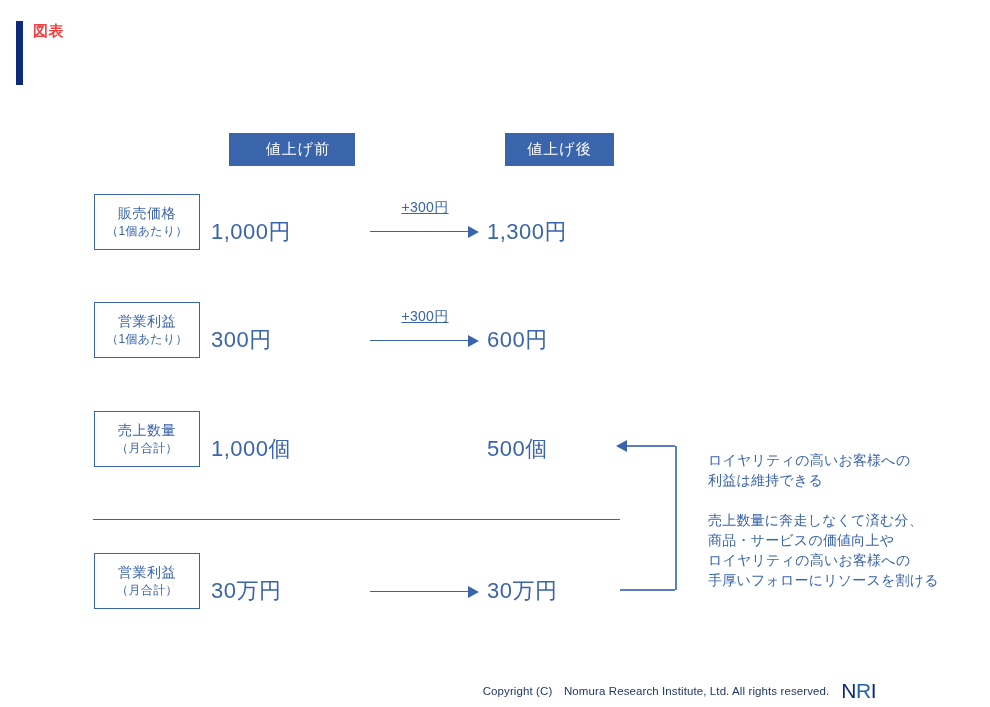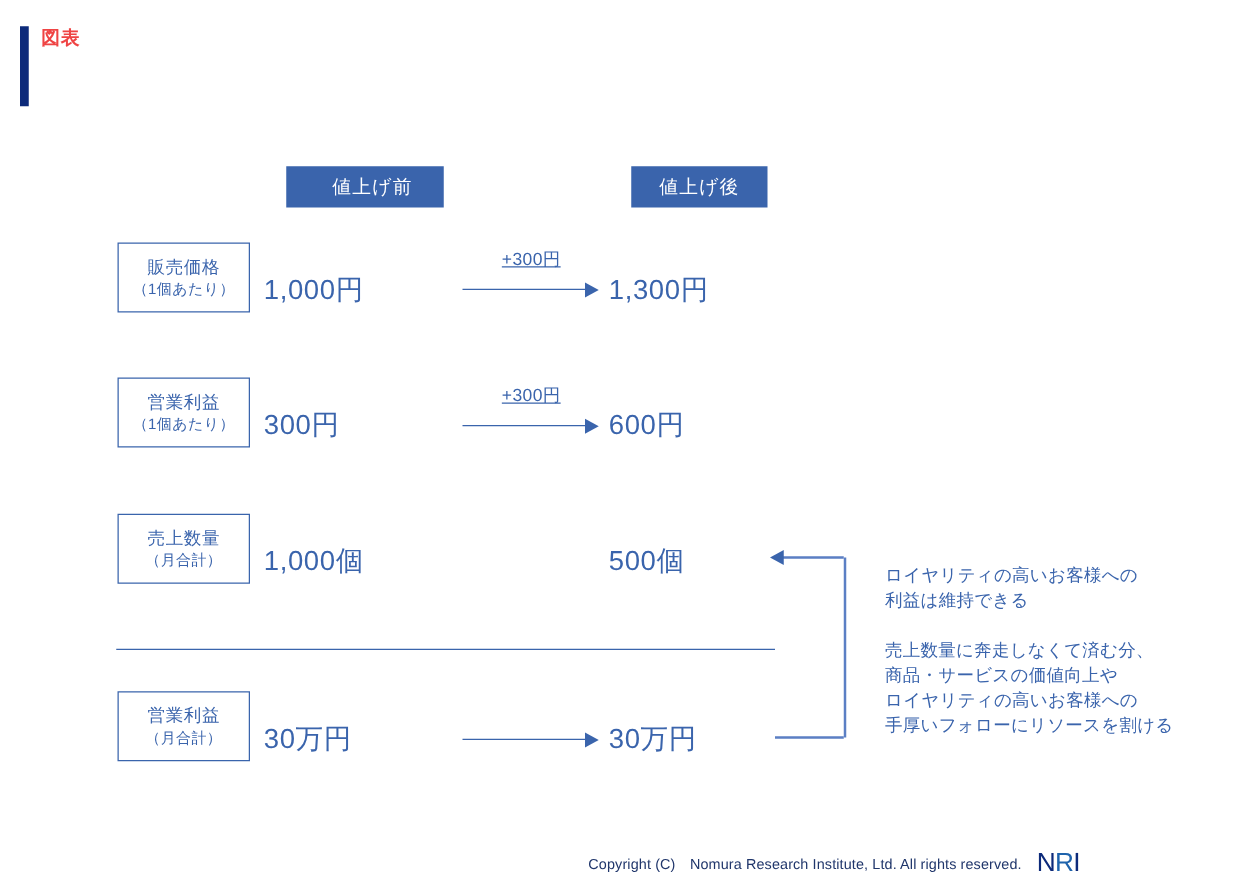--- a/index.html
+++ b/index.html
@@ -219,21 +219,21 @@
     line-height: 20px;
     letter-spacing: 0.2px;
     margin: 0 0 20px 0;
     white-space: pre-line;
   }
   .annotation-para:last-child { margin-bottom: 0; }
 
   
   #footer {
     position: absolute;
-    left: 4px;
+    left: 16px;
     top: 679px;
     width: 876px;
     height: 24px;
     display: flex;
     align-items: center;
     justify-content: flex-end;
     padding-right: 16px;
     box-sizing: border-box;
   }
   #copyright-text {

